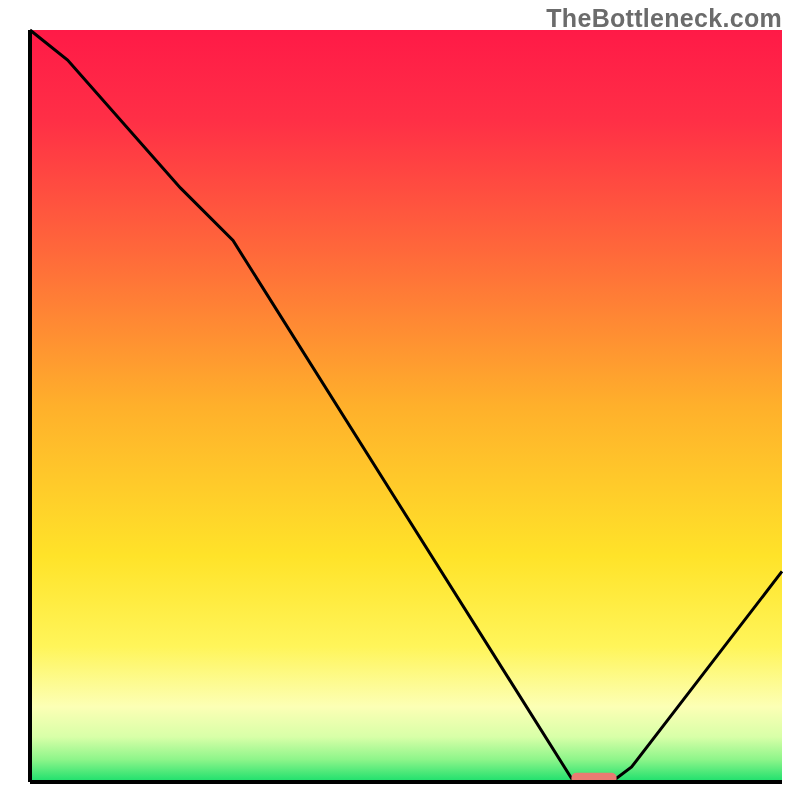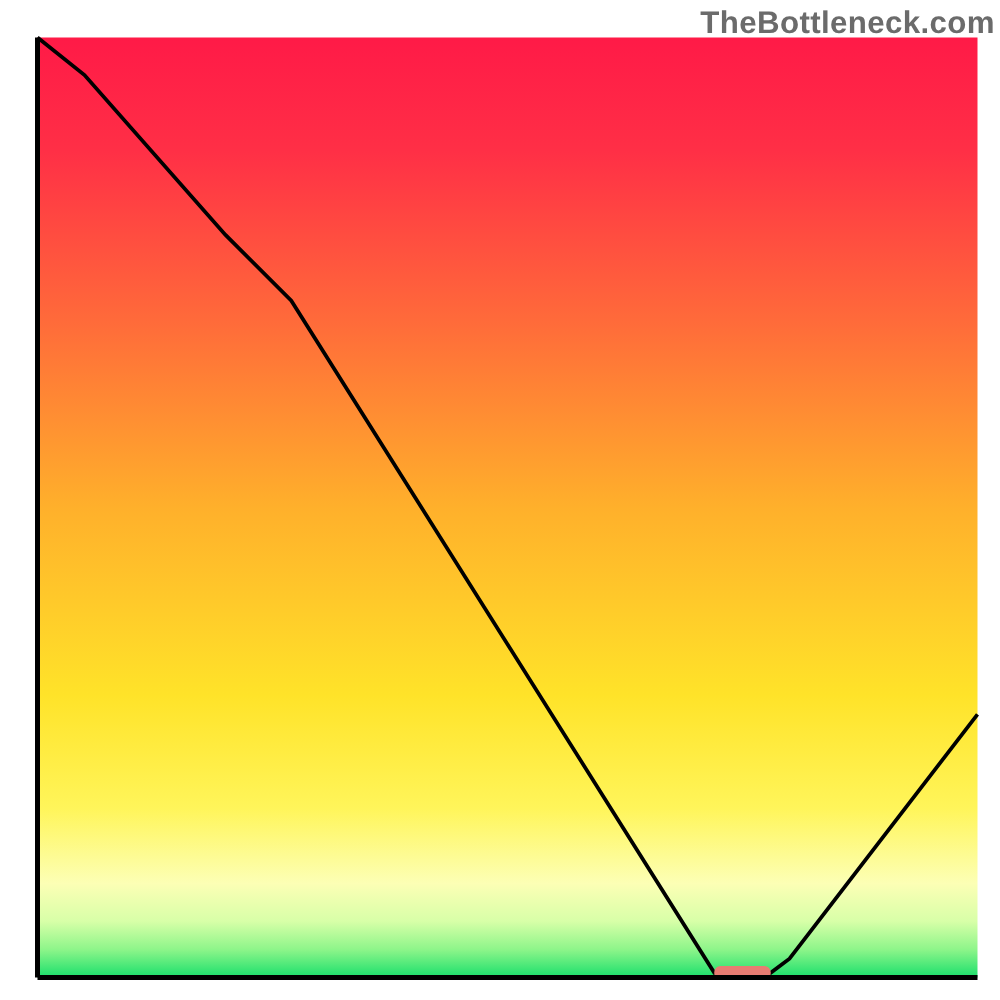--- a/index.html
+++ b/index.html
@@ -12,21 +12,21 @@
     overflow: hidden;
   }
   .wrap {
     position: relative;
     width: 800px;
     height: 800px;
   }
   .watermark {
     position: absolute;
     top: 4px;
-    right: 4px;
+    right: 18px;
     font-size: 25px;
     font-weight: 600;
     color: #6b6b6b;
     letter-spacing: 0.3px;
     user-select: none;
   }
   svg {
     display: block;
   }
 </style>

